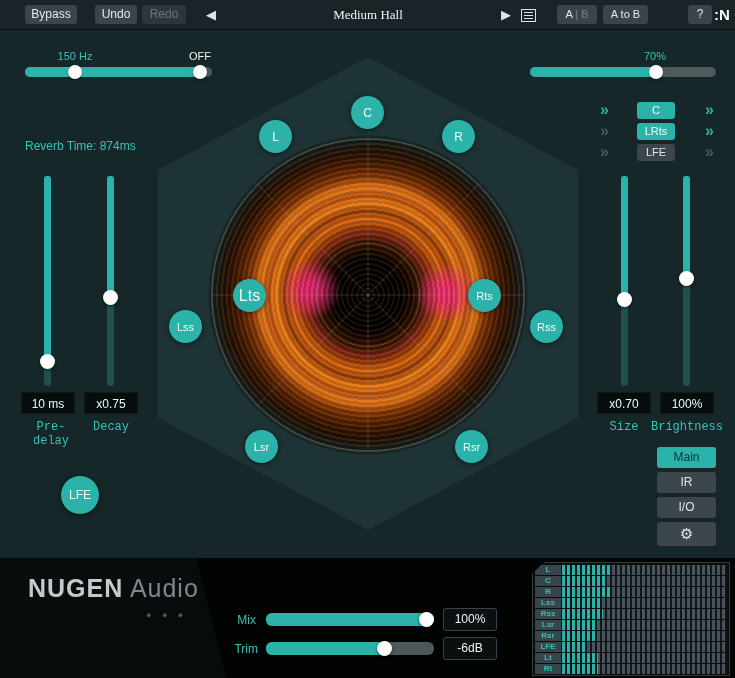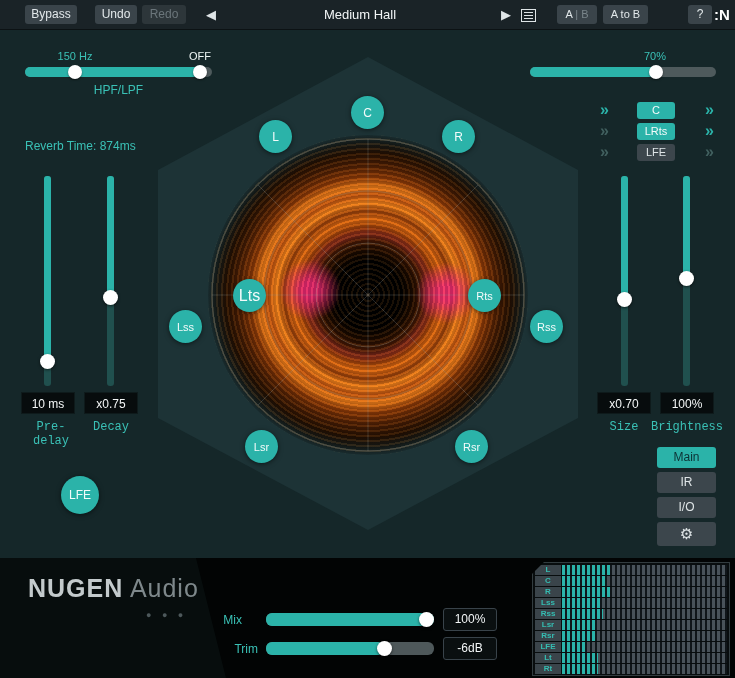--- a/index.html
+++ b/index.html
@@ -9,21 +9,21 @@
   
   .topbar { position:absolute; left:0; top:0; width:735px; height:30px; background:#1a2327; border-bottom:1px solid #0c1214; }
   .tb-btn { position:absolute; top:5px; height:19px; line-height:19px; text-align:center; font-size:12px;
             color:#e2e8ea; background:#3a444a; border-radius:3px; cursor:pointer; }
   .tb-btn.dim { color:#6b767b; background:#2d363a; }
   .tb-plain { position:absolute; top:5px; height:19px; line-height:19px; color:#dfe5e7; font-size:13px; text-align:center; cursor:pointer; }
   .tb-bypass { left:25px; width:52px; }
   .tb-undo   { left:95px; width:42px; }
   .tb-redo   { left:142px; width:44px; }
   .tb-back   { left:202px; width:18px; }
-  .tb-preset { left:260px; width:200px; color:#f2f5f6; }
+  .tb-preset { left:268px; width:200px; color:#f2f5f6;font-family:Liberation Serif, serif; }
   .tb-play   { left:498px; width:16px; }
   .tb-list   { left:518px; width:20px; top:8px; height:14px; }
   .tb-ab     { left:557px; width:40px; font-size:11px; }
   .tb-ab .inactive { color:#79858a; }
   .tb-atob   { left:603px; width:45px; font-size:11px; }
   .tb-help   { left:688px; width:24px; }
   .tb-logo   { left:710px; width:24px; font-weight:bold; font-size:15px; color:#ffffff; }
 
   
   .main { position:absolute; left:0; top:31px; width:735px; height:527px; background:#152729; }
@@ -120,21 +120,21 @@
   
   .bottombar { position:absolute; left:0; top:558px; width:735px; height:120px; background:#020404; }
   .brand-tab { position:absolute; left:0; top:0; width:226px; height:120px; background:#070d0d;
                clip-path:polygon(0 0, 196px 0, 226px 100%, 0 100%); }
   .brand-line1 { position:absolute; left:28px; top:16px; font-size:25px; letter-spacing:1px; }
   .brand-primary { color:#c3cacc; font-weight:bold; }
   .brand-secondary { color:#7e888b; }
   .brand-dots { position:absolute; left:146px; top:52px; color:#4d585b; font-size:9px; letter-spacing:4px; }
   .brand-product { position:absolute; left:28px; top:68px; font-size:19px; letter-spacing:9px; color:#97a1a4;margin-top:48px; }
 
-  .mix-label  { position:absolute; left:212px; top:55px; width:30px; text-align:right; }
+  .mix-label  { position:absolute; left:226px; top:55px; width:30px; text-align:right; }
   .trim-label { position:absolute; left:228px; top:84px; width:30px; text-align:right; }
   .b-track { position:absolute; left:266px; width:168px; height:13px; border-radius:6px; background:#4e585a; cursor:pointer; }
   .b-mix  { top:55px; } .b-trim { top:84px; }
   .b-fill { position:absolute; left:0; top:0; height:13px; border-radius:6px; background:#2bb3a9; }
   .mix-fill { width:168px; } .trim-fill { width:118px; }
   .b-handle { position:absolute; top:-1px; width:15px; height:15px; border-radius:50%; background:#fff; box-shadow:0 1px 3px rgba(0,0,0,.6); cursor:pointer; }
   .mix-handle { left:153px; } .trim-handle { left:111px; }
   .b-box { position:absolute; left:443px; width:54px; height:23px; line-height:21px; text-align:center; font-size:12px;
            color:#f2f5f6; background:#0a0f10; border:1px solid #39434a; border-radius:3px; cursor:text; }
   .bb-mix { top:50px; } .bb-trim { top:79px; }
@@ -215,21 +215,20 @@
     <div class="node node-rsr">Rsr</div>
     <div class="node node-lfe">LFE</div>
 
     <div class="teal-label lbl-hpf-val">150 Hz</div>
     <div class="lbl-lpf-val">OFF</div>
     <div class="hpf-track">
       <div class="hpf-fill"></div>
       <div class="h-handle hpf-h1"></div>
       <div class="h-handle hpf-h2"></div>
     </div>
-    <div class="teal-label lbl-hpf">HPF/LPF</div>
     <div class="teal-label lbl-reverbtime">Reverb Time: 874ms</div>
 
     <div class="teal-label lbl-ct-val">70%</div>
     <div class="ct-track">
       <div class="ct-fill"></div>
       <div class="h-handle ct-h"></div>
     </div>
 
     <div class="route-row rr-1">
       <span class="chev">»</span>

